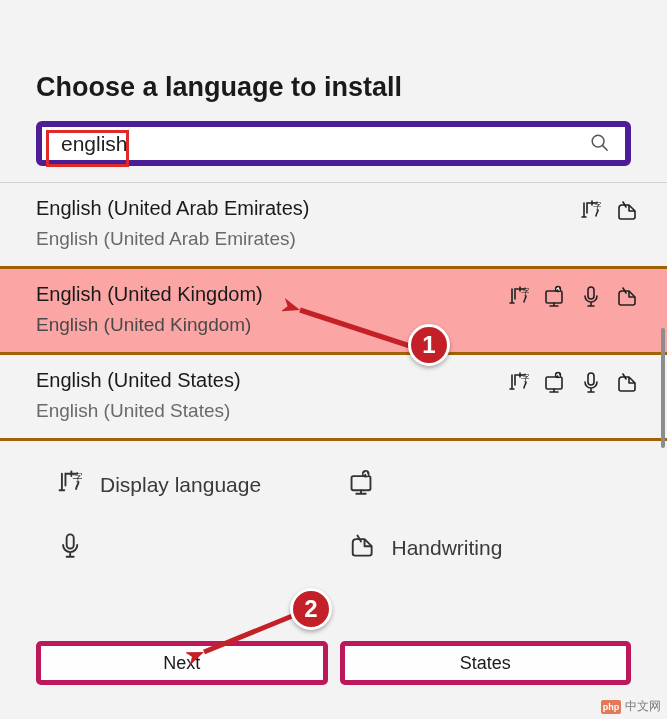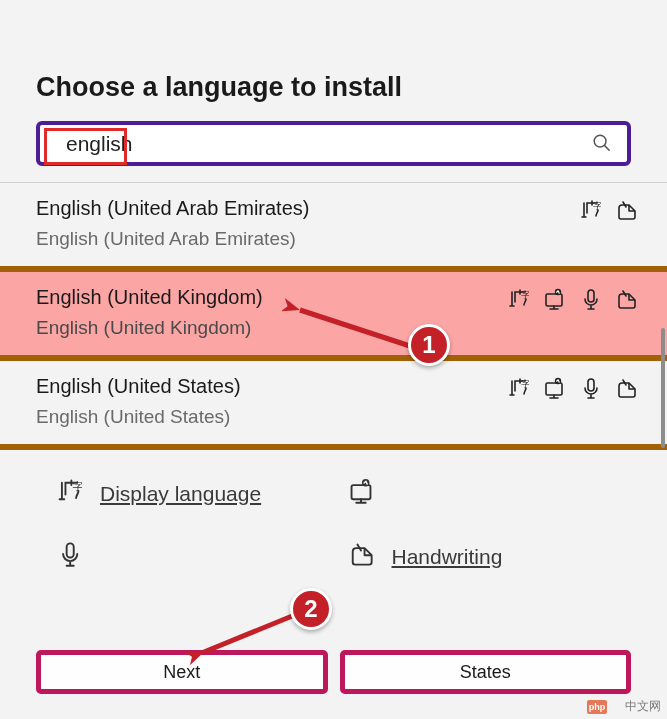--- a/index.html
+++ b/index.html
@@ -18,24 +18,24 @@
     font-weight: 600;
     color: #1a1a1a;
   }
   .search-wrap {
     padding: 0 36px 16px 36px;
   }
   .search-box {
     display: flex;
     align-items: center;
     background: #ffffff;
-    border: 4px solid #4c1d95;
+    border: 6px solid #4c1d95;
     border-radius: 6px;
     height: 45px;
-    padding: 0 16px 0 20px;
+    padding: 0 16px 0 13px;
     position: relative;
   }
   .search-highlight {
     position: absolute;
     left: 4px;
     top: 3px;
     height: 37px;
     width: 83px;
     border: 3px solid #e02a2a;
     pointer-events: none;
@@ -47,21 +47,21 @@
     font-size: 21px;
     color: #222;
     background: transparent;
     padding: 4px 6px;
   }
   .search-icon-box { color: #555; }
 
   .list { border-top: 1px solid #d0d0d0; }
   .list-item {
     padding: 14px 30px 16px 36px;
-    border-bottom: 6px solid #a16207;
+    border-bottom: 3px solid #a16207;
     position: relative;
     cursor: pointer;
   }
   .list-item.selected { background: #fca5a5; }
   .item-title {
     font-size: 20px;
     color: #1a1a1a;
     margin-bottom: 8px;
   }
   .item-sub {
@@ -86,21 +86,20 @@
     padding: 28px 36px 10px 56px;
     row-gap: 32px;
     column-gap: 8px;
   }
   .legend-item {
     display: flex;
     align-items: center;
     gap: 18px;
     color: #3a3a3a;
     font-size: 21px;
-    text-decoration: underline;
   }
   .legend-item svg { width: 26px; height: 26px; color: #333; flex: 0 0 auto; }
 
   .buttons {
     display: flex;
     gap: 12px;
     padding: 30px 36px 18px 36px;
   }
   .btn {
     flex: 1;
@@ -138,21 +137,21 @@
     position: absolute;
     z-index: 19;
     pointer-events: none;
   }
   .watermark {
     position: absolute;
     right: 6px;
     bottom: 4px;
     display: flex;
     align-items: center;
-    gap: 18px;
+    gap: 4px;
     font-size: 12px;
     color: #666;
     opacity: .85;
   }
   .watermark .logo {
     width: 20px; height: 14px;
     background: #e3633d;
     display: flex;
     align-items: center;
     justify-content: center;

